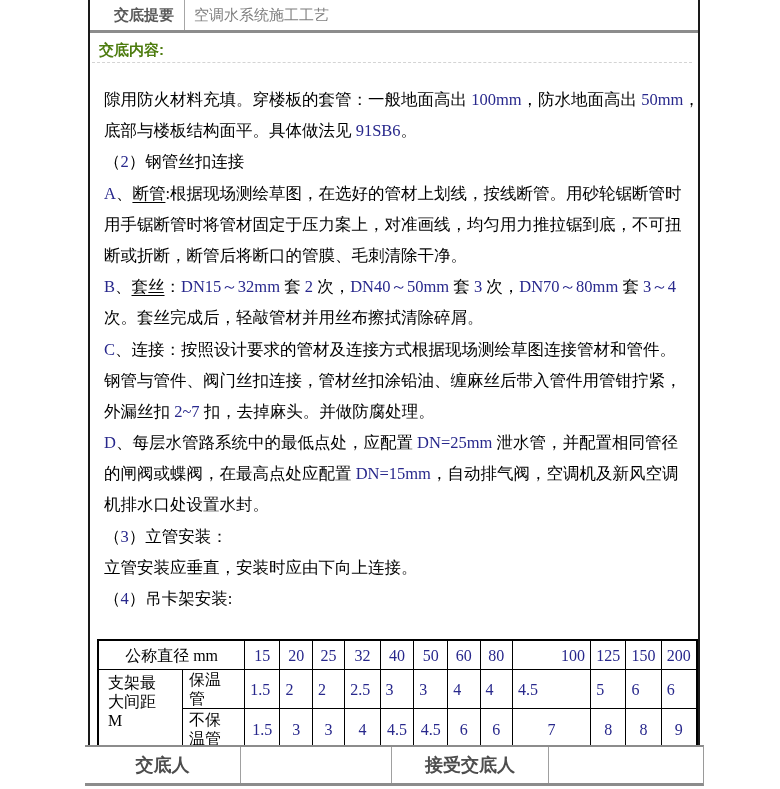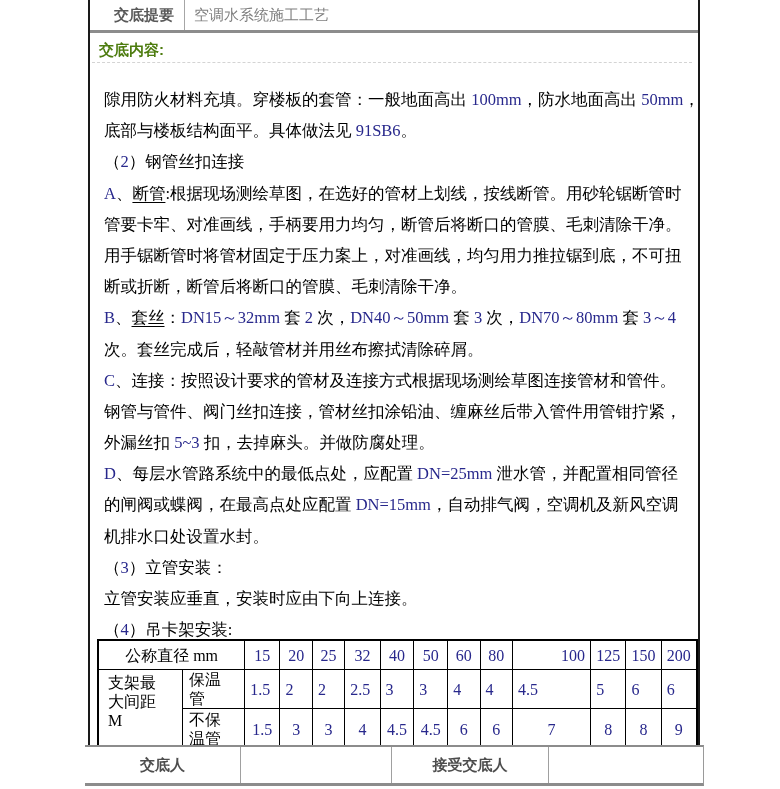--- a/index.html
+++ b/index.html
@@ -64,21 +64,21 @@
   
   .footer{
     position:absolute;left:85px;top:745px;width:618px;height:36px;
     border-top:2px solid #8c8c8c;border-bottom:3px solid #8c8c8c;
     border-right:1px solid #9a9a9a;
     display:flex;background:#fff;box-sizing:content-box;
   }
   .footer .cell{
     display:flex;align-items:center;justify-content:center;
     font-family:"Liberation Sans","DejaVu Sans",sans-serif;
-    font-weight:bold;font-size:15px;color:#4d4d4d;
+    font-weight:bold;font-size:18px;color:#4d4d4d;
   }
   .fc1{width:155px;border-right:1px solid #a0a0a0;}
   .fc2{width:150px;border-right:1px solid #a0a0a0;}
   .fc3{width:156px;border-right:1px solid #a0a0a0;}
   .fc4{flex:1;}
 </style>
 </head>
 <body>
 
 <div class="frame">
@@ -90,28 +90,27 @@
 
   <div class="content-label">交底内容:</div>
 
   <div class="dashed"></div>
 
   <div class="lines">
       <div class="line">隙用防火材料充填。穿楼板的套管：一般地面高出 <span class="lat">100mm</span>，防水地面高出 <span class="lat">50mm</span>，</div>
       <div class="line">底部与楼板结构面平。具体做法见 <span class="lat">91SB6</span>。</div>
       <div class="line">（<span class="lat">2</span>）钢管丝扣连接</div>
       <div class="line"><span class="lat">A</span>、<span class="u">断管</span>:根据现场测绘草图，在选好的管材上划线，按线断管。用砂轮锯断管时</div>
-      <div class="line">管要卡牢、对准画线，手柄要用力均匀，断管后将断口的管膜、毛刺清除干净。</div>
       <div class="line">用手锯断管时将管材固定于压力案上，对准画线，均匀用力推拉锯到底，不可扭</div>
       <div class="line">断或折断，断管后将断口的管膜、毛刺清除干净。</div>
       <div class="line"><span class="lat">B</span>、<span class="u">套丝</span>：<span class="lat">DN15～32mm</span> 套 <span class="lat">2</span> 次，<span class="lat">DN40～50mm</span> 套 <span class="lat">3</span> 次，<span class="lat">DN70～80mm</span> 套 <span class="lat">3～4</span></div>
       <div class="line">次。套丝完成后，轻敲管材并用丝布擦拭清除碎屑。</div>
       <div class="line"><span class="lat">C</span>、连接：按照设计要求的管材及连接方式根据现场测绘草图连接管材和管件。</div>
       <div class="line">钢管与管件、阀门丝扣连接，管材丝扣涂铅油、缠麻丝后带入管件用管钳拧紧，</div>
-      <div class="line">外漏丝扣 <span class="lat">5~3</span> 扣，去掉麻头。并做防腐处理。</div>
+      <div class="line">外漏丝扣 <span class="lat">2~7</span> 扣，去掉麻头。并做防腐处理。</div>
       <div class="line"><span class="lat">D</span>、每层水管路系统中的最低点处，应配置 <span class="lat">DN=25mm</span> 泄水管，并配置相同管径</div>
       <div class="line">的闸阀或蝶阀，在最高点处应配置 <span class="lat">DN=15mm</span>，自动排气阀，空调机及新风空调</div>
       <div class="line">机排水口处设置水封。</div>
       <div class="line">（<span class="lat">3</span>）立管安装：</div>
       <div class="line">立管安装应垂直，安装时应由下向上连接。</div>
       <div class="line">（<span class="lat">4</span>）吊卡架安装:</div>
     </div>
 
   <table class="sp-table">
     <tbody>

